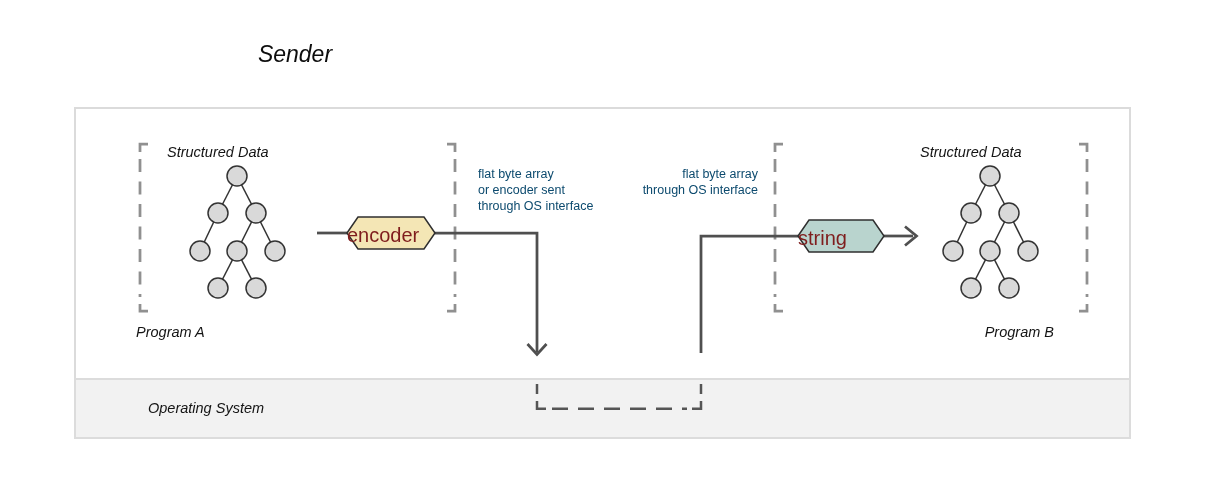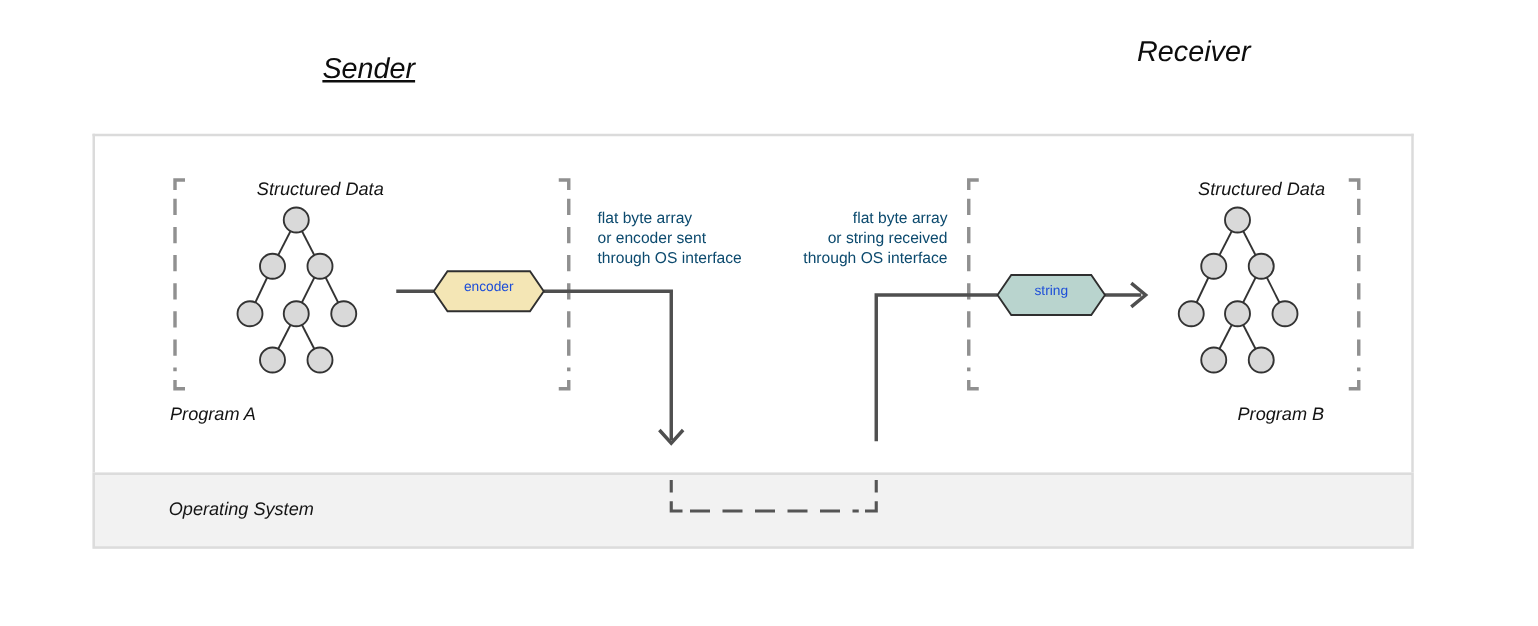--- a/index.html
+++ b/index.html
@@ -28,44 +28,43 @@
     z-index: 1;
   }
   .os-box {
     left: 74px; top: 378px; width: 1057px; height: 61px;
     border: 2px solid #dcdcdc;
     box-sizing: border-box;
     background: #f2f2f2;
     z-index: 1;
   }
   .os-label {
-    left: 135px; top: 400px;
+    left: 148px; top: 400px;
     font-size: 14.5px; font-style: italic;
     z-index: 4;
   }
   .svg-layer { left: 0; top: 0; z-index: 2; }
   .small-label {
     font-size: 14.5px; font-style: italic; z-index: 4;
   }
-  .sd-label { width: 140px; text-align: right; }
+  .sd-label { width: 140px; text-align: left; }
   .hex-label {
-    font-size: 11px; text-align: center; z-index: 4; color: #1d4ed8;
+    font-size: 20px; z-index: 4; color: #7f1d1d;
   }
   .annot {
     font-size: 12.5px; line-height: 15.8px; z-index: 4; color: #0c4a6e;
   }
   .annot-right { text-align: right; }
 </style>
 </head>
 <body>
 
 <div class="canvas">
 
-  <div class="abs title" style="left:220px; top:41px;text-decoration:underline;">Sender</div>
-  <div class="abs title" style="left:880px; top:28px;">Receiver</div>
+  <div class="abs title" style="left:220px; top:41px;">Sender</div>
 
   <div class="abs main-box"></div>
   <div class="abs os-box"></div>
 
   <svg class="abs svg-layer" width="1230" height="501" viewBox="0 0 1230 501">
 
     <g stroke="#909090" stroke-width="2.75" fill="none">
       <path d="M 148,144 L 140,144 L 140,152"></path>
       <path d="M 140,159 L 140,297" stroke-dasharray="13 9.5"></path>
       <path d="M 140,304 L 140,311 L 148,311"></path>
@@ -145,31 +144,30 @@
 
     <polygon points="347,233 358,217 424,217 435,233 424,249 358,249" stroke="#2F2F2F" stroke-width="1.5" fill="#F4E6B5"></polygon>
 
     <polygon points="798,236 809,220 873,220 884,236 873,252 809,252" stroke="#2F2F2F" stroke-width="1.5" fill="#B9D4CE"></polygon>
   </svg>
 
   <div class="abs small-label sd-label" style="left:167px; top:144px;">Structured Data</div>
   <div class="abs small-label sd-label" style="left:920px; top:144px;">Structured Data</div>
 
   <div class="abs small-label" style="left:136px; top:324px;">Program A</div>
-  <div class="abs small-label" style="left:990px; top:324px; width:100px; text-align:left;">Program B</div>
+  <div class="abs small-label" style="left:954px; top:324px; width:100px; text-align:right;">Program B</div>
 
   <div class="abs hex-label" style="left:347px; top:224px; width:88px;">encoder</div>
   <div class="abs hex-label" style="left:798px; top:227px; width:86px;">string</div>
 
   <div class="abs annot" style="left:478px; top:167px;">
     <div>flat byte array</div>
     <div>or encoder sent</div>
     <div>through OS interface</div>
   </div>
   <div class="abs annot annot-right" style="left:598px; top:167px; width:160px;">
     <div>flat byte array</div>
-    <div>or string received</div>
     <div>through OS interface</div>
   </div>
 
   <div class="abs os-label">Operating System</div>
 
 </div>
 
 </body></html>

